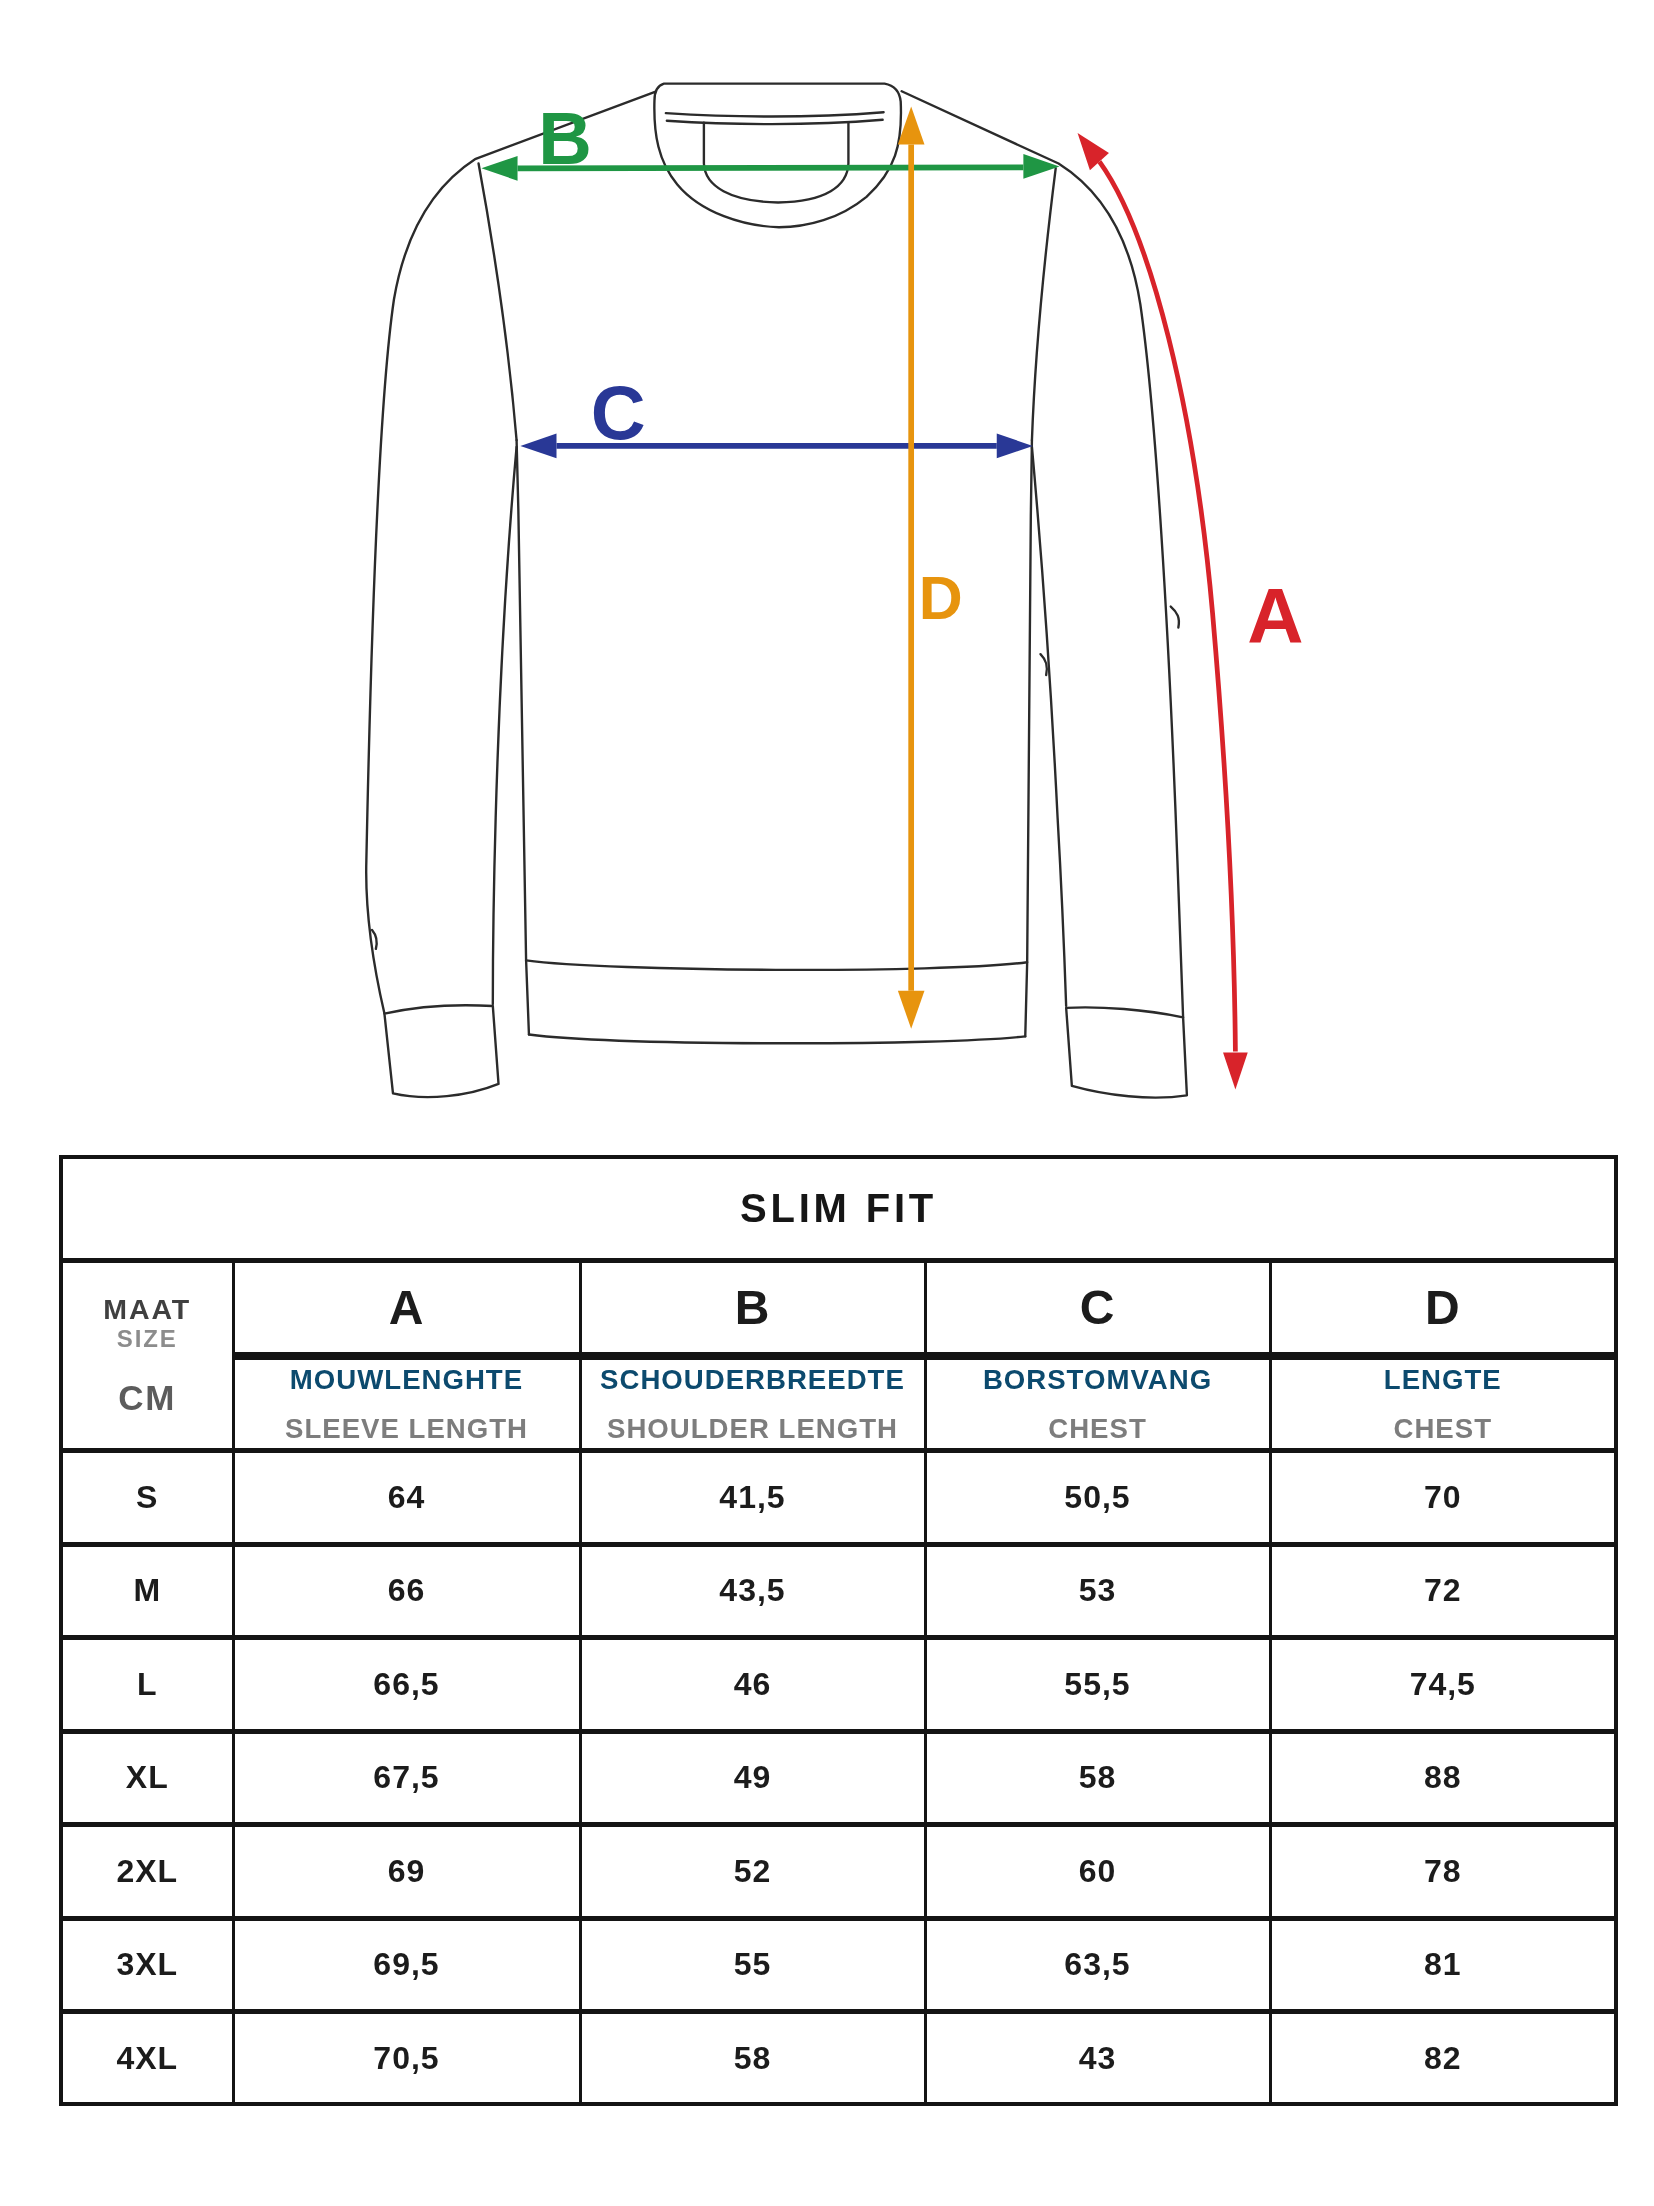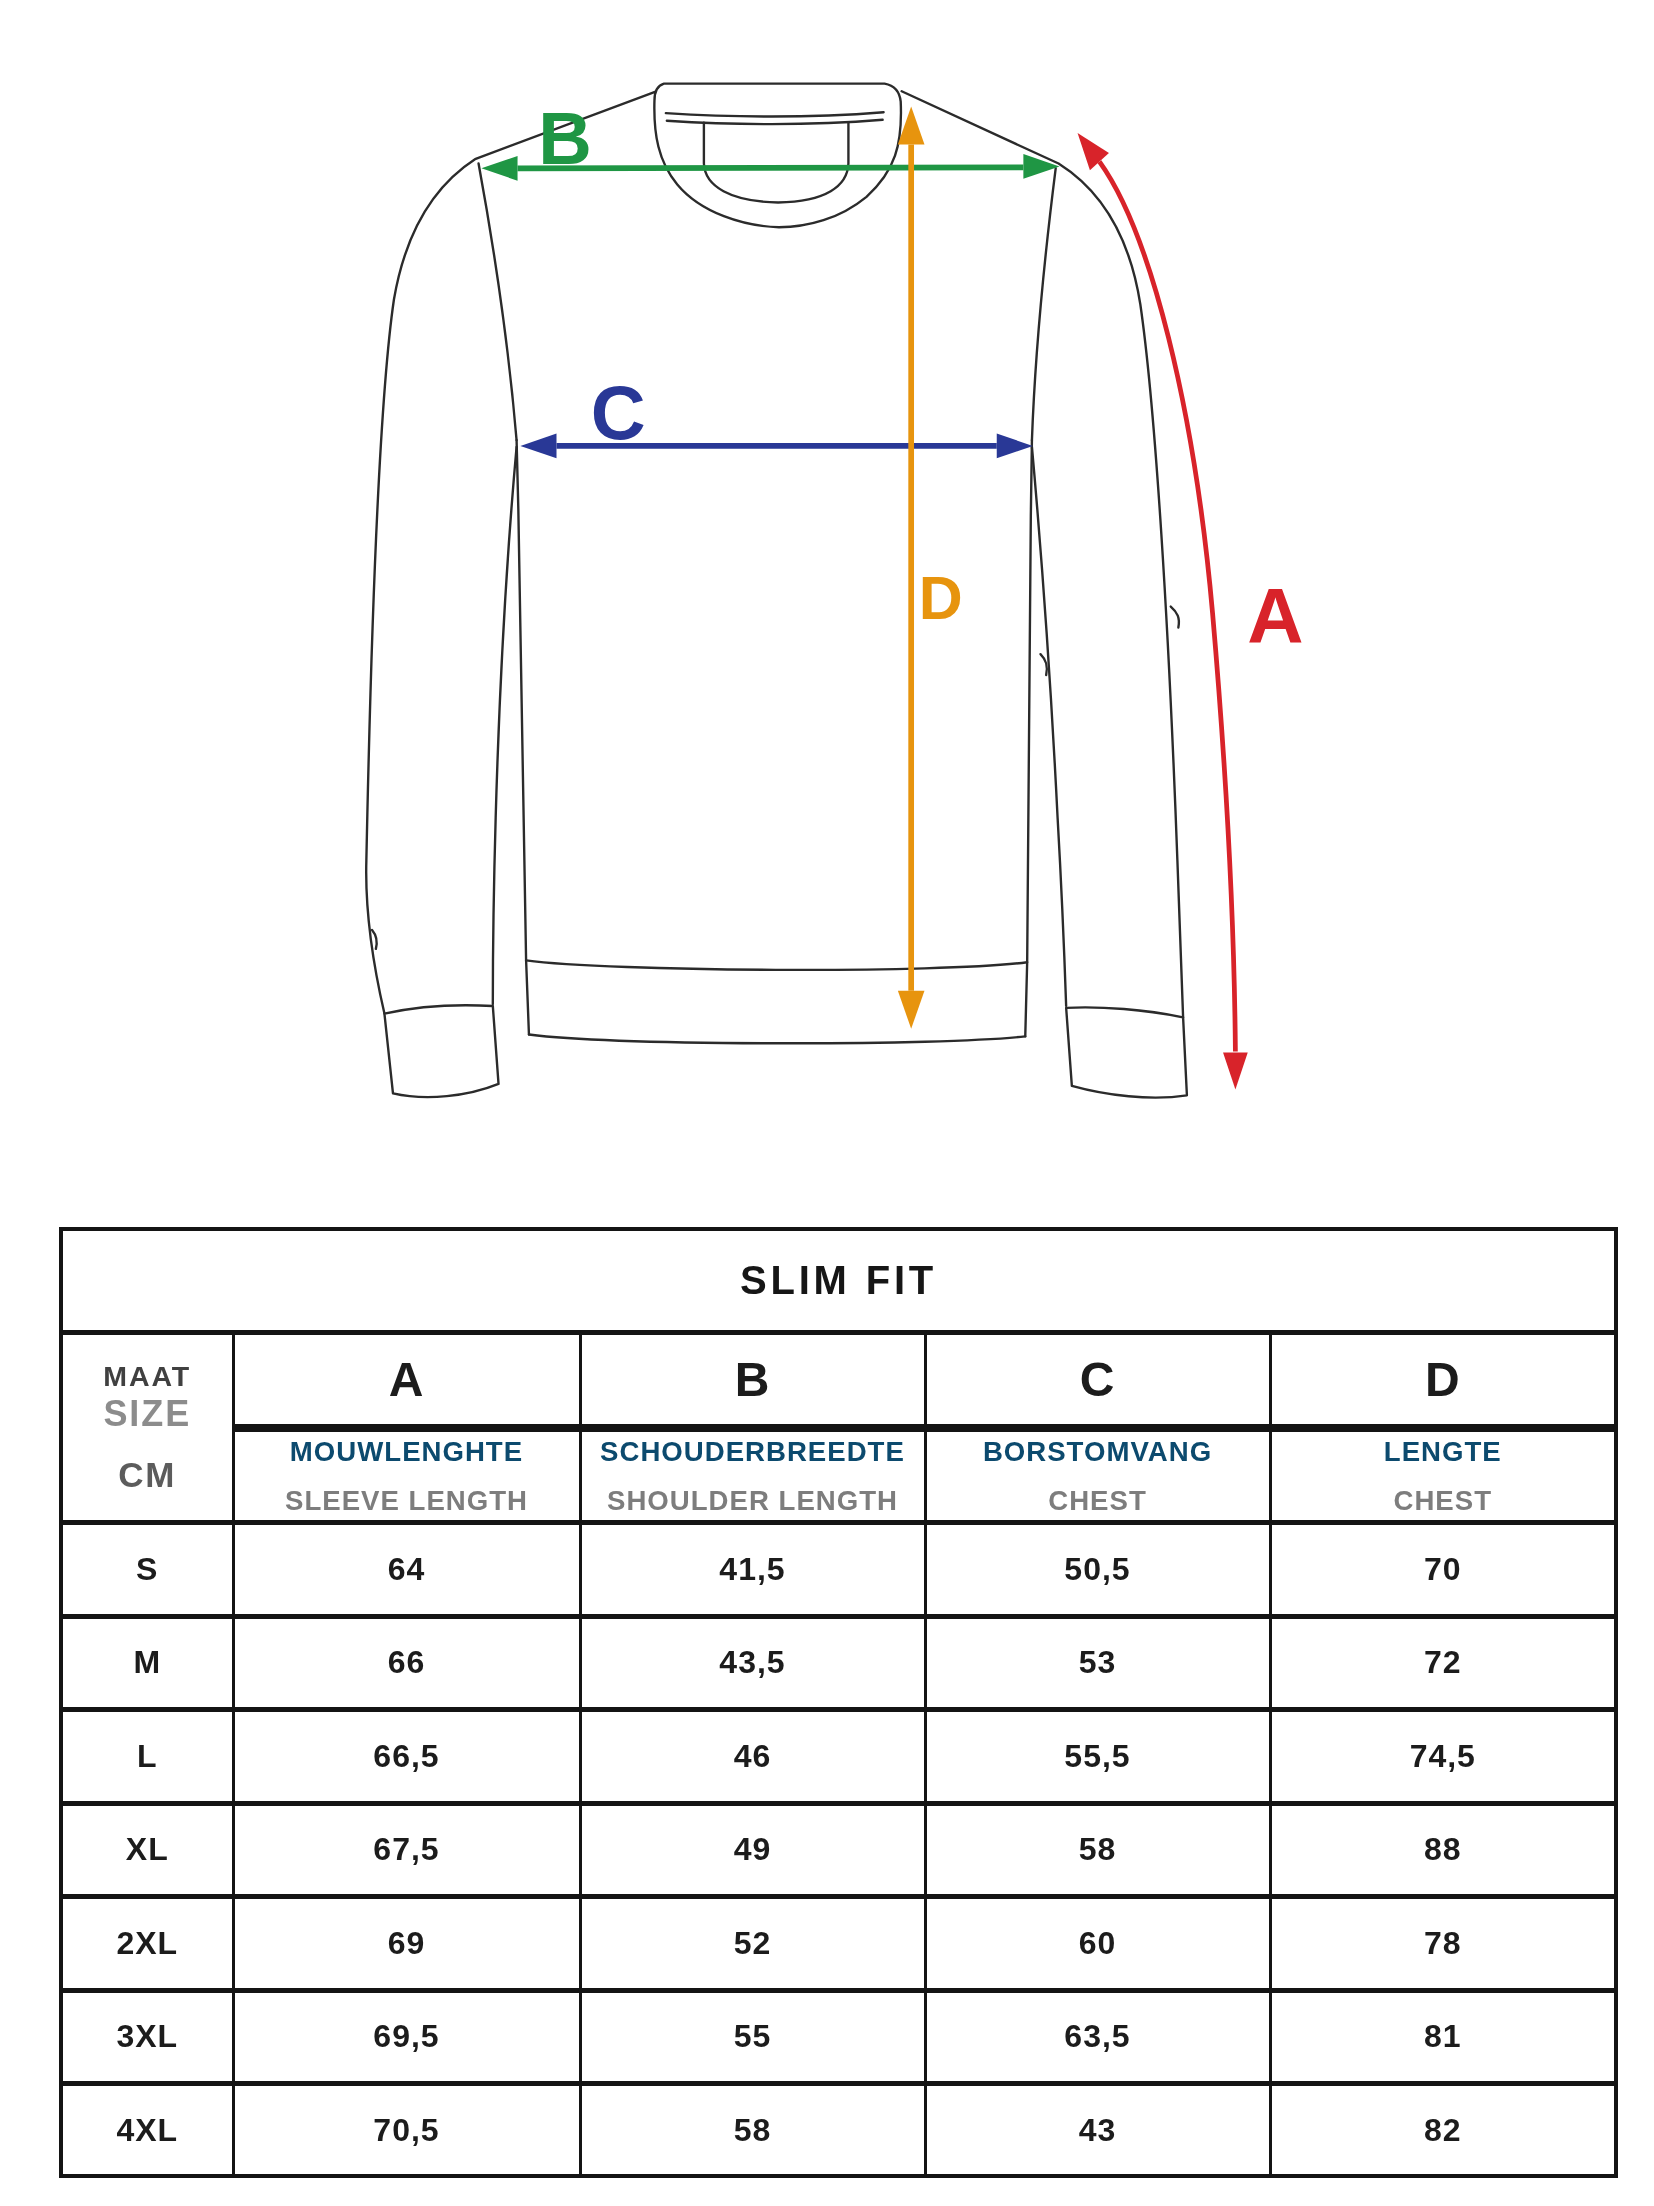--- a/index.html
+++ b/index.html
@@ -4,21 +4,21 @@
 <style>
   html,body{margin:0;padding:0;}
   body{
     width:1655px;height:2207px;background:#ffffff;position:relative;
     font-family:"Liberation Sans", sans-serif;
   }
   .stage{position:absolute;inset:0;}
   svg.diagram{position:absolute;left:0;top:0;}
 
   table.size-table{
-    position:absolute;left:59px;top:1227px;width:1556px;height:951px;
+    position:absolute;left:59px;top:1155px;width:1556px;height:951px;
     border-collapse:collapse;table-layout:fixed;background:#fff;
     border:4.8px solid #141414;
   }
   .size-table td{
     border:3.8px solid #141414;text-align:center;vertical-align:middle;padding:0;
     color:#1c1c1c;
   }
   tr.title-row td{
     border-bottom:5.7px solid #141414;height:99px;
     font-size:40px;font-weight:700;letter-spacing:3.8px;color:#161616;
@@ -33,21 +33,21 @@
   tr.data-row td{
     border-top:5.7px solid #141414;
     font-size:32px;font-weight:700;letter-spacing:1px;
   }
   td.size-col-cell{vertical-align:middle;}
   .size-col-inner{
     display:flex;flex-direction:column;justify-content:space-evenly;
     align-items:center;height:177px;
   }
   .maat{font-size:28.5px;font-weight:700;letter-spacing:1.9px;color:#404040;line-height:1.15;}
-  .size-gray{font-size:36px;font-weight:700;letter-spacing:1.9px;color:#8c8c8c;line-height:1.15;}
+  .size-gray{font-size:24px;font-weight:700;letter-spacing:1.9px;color:#8c8c8c;line-height:1.15;}
   .cm{font-size:35px;font-weight:700;letter-spacing:1.9px;color:#5c5c5c;}
   .c-red{color:#D8232A;} .c-green{color:#1F9644;} .c-navy{color:#293896;} .c-orange{color:#E7940E;}
 </style>
 </head>
 <body>
 
 <div class="stage">
 
   <svg class="diagram" width="1655" height="1179" viewBox="0 0 1740 1240">
 

